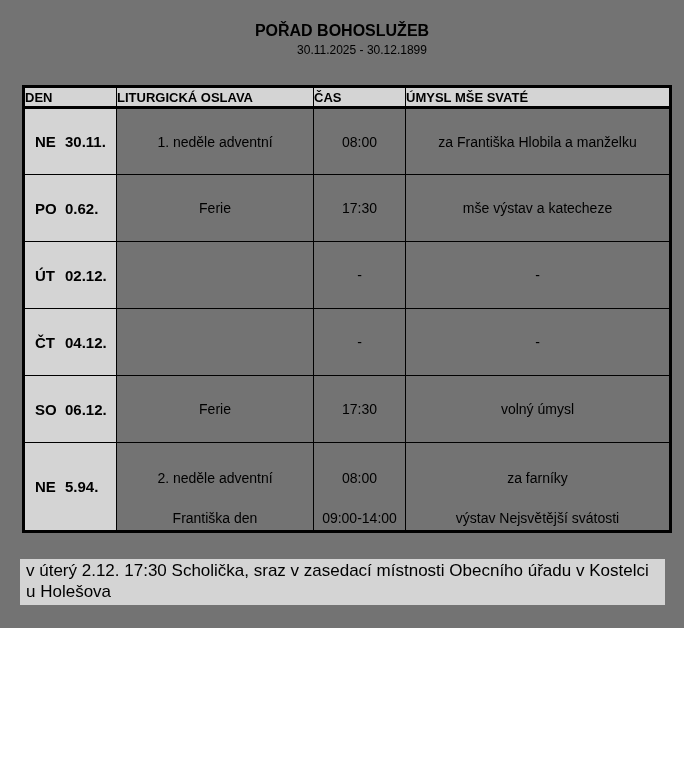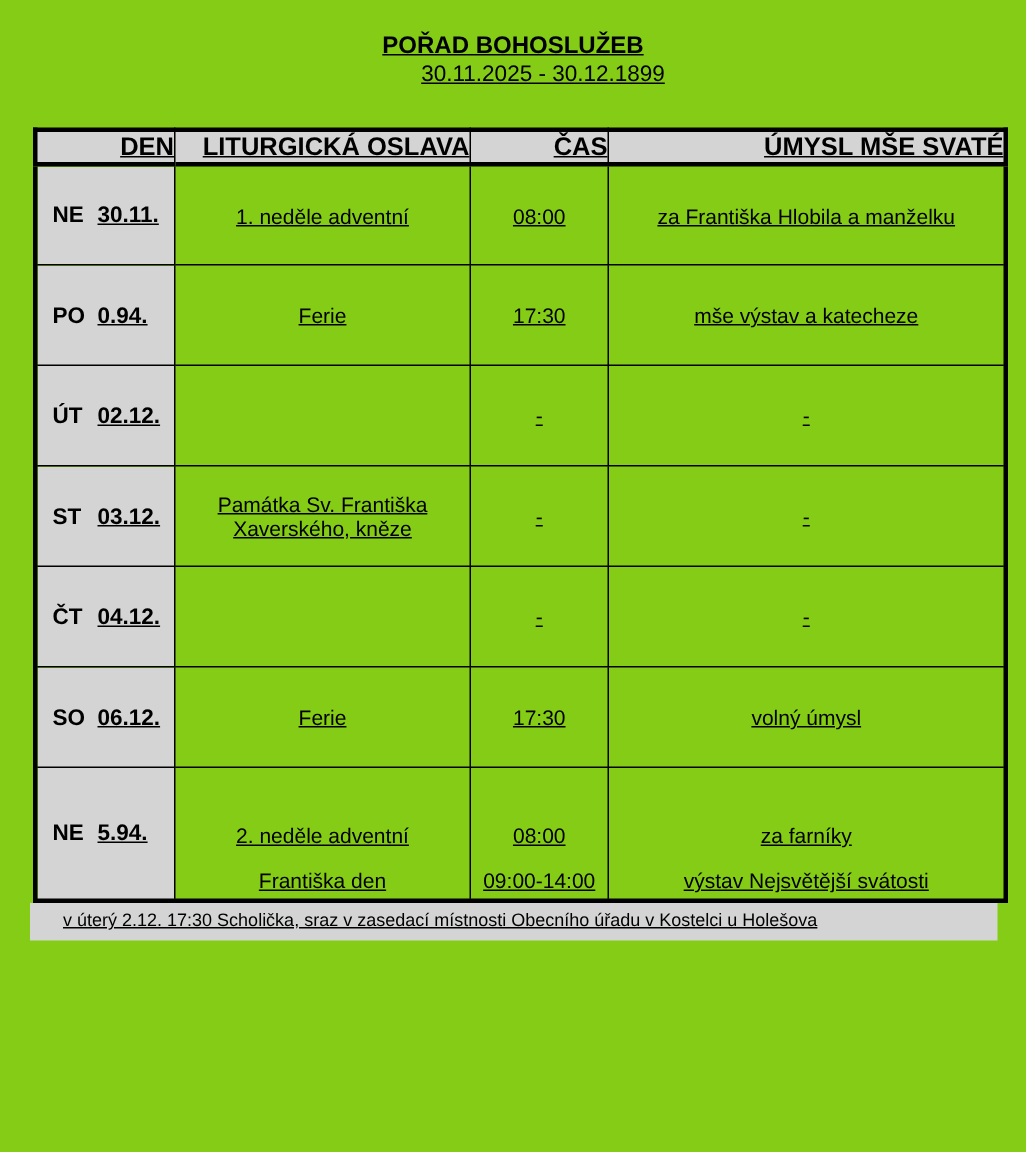--- a/index.html
+++ b/index.html
@@ -3,41 +3,41 @@
 <meta charset="utf-8">
 <style>
   * { box-sizing: border-box; }
   html, body { margin: 0; padding: 0; }
   body {
     width: 684px; height: 768px;
     background: #ffffff;
     font-family: "Liberation Sans", "DejaVu Sans", sans-serif;
     color: #000;
   }
-  .page { width: 684px; height: 768px; overflow: hidden; background: #84cc16; text-decoration: underline; }
+  .page { width: 684px; height: 628px; overflow: hidden; background: #737373; }
 
   .titles { text-align: center; padding-top: 21px; }
   .title    { font-weight: bold; font-size: 16px; line-height: 19px; }
   .subtitle { font-weight: bold; font-size: 16px; line-height: 19px; }
-  .daterange { font-size: 15px; line-height: 20px; margin-left: 40px; }
+  .daterange { font-size: 12px; line-height: 20px; margin-left: 40px; }
 
   table.schedule {
     border-collapse: collapse;
     table-layout: fixed;
     width: 647px;
     margin: 25px 0 0 22px;
     border: 3px solid var(--border, #000);
   }
   .schedule th {
     background: var(--gray, #d4d4d4);
-    font-size: 17px;
+    font-size: 13px;
     font-weight: bold;
     height: 21px;
     padding: 0;
-    text-align: right;
+    text-align: left;
     border: 1px solid var(--border, #000);
     border-bottom: 3px solid var(--border, #000);
   }
   .schedule td {
     border: 1px solid var(--border, #000);
     font-size: 14px;
     text-align: center;
     vertical-align: middle;
     padding: 4px 6px;
     overflow: hidden;
@@ -50,29 +50,29 @@
     font-weight: bold;
     font-size: 15px;
     text-align: left;
     padding: 0 0 0 10px;
     white-space: nowrap;
   }
   .day-abbr { display: inline-block; min-width: 30px; }
 
   td.stack { vertical-align: bottom; padding-bottom: 3px; }
   td.stack .line { display: block; line-height: 18px; }
-  td.stack .line:first-child { margin-bottom: 12px; }
+  td.stack .line:first-child { margin-bottom: 22px; }
 
   .note {
     width: 645px;
-    margin: 0 0 0 20px;
+    margin: 26px 0 0 20px;
     background: var(--gray, #d4d4d4);
-    font-size: 12px;
+    font-size: 17px;
     line-height: 21px;
-    padding: 1px 8px 3px 22px;
+    padding: 1px 8px 3px 6px;
   }
 </style>
 </head>
 <body>
 
 <div class="page">
 
   <div class="titles">
     <div class="title">POŘAD BOHOSLUŽEB</div>
     <div class="daterange">30.11.2025 - 30.12.1899</div>
@@ -94,34 +94,28 @@
       </tr>
     </thead>
     <tbody>
         <tr>
           <td class="day-cell"><span class="day-abbr">NE</span><span>30.11.</span></td>
           <td>1. neděle adventní</td>
           <td>08:00</td>
           <td>za Františka Hlobila a manželku</td>
         </tr>
         <tr>
-          <td class="day-cell"><span class="day-abbr">PO</span><span>0.94.</span></td>
+          <td class="day-cell"><span class="day-abbr">PO</span><span>0.62.</span></td>
           <td>Ferie</td>
           <td>17:30</td>
           <td>mše výstav a katecheze</td>
         </tr>
         <tr>
           <td class="day-cell"><span class="day-abbr">ÚT</span><span>02.12.</span></td>
           <td></td>
-          <td>-</td>
-          <td>-</td>
-        </tr>
-        <tr>
-          <td class="day-cell"><span class="day-abbr">ST</span><span>03.12.</span></td>
-          <td>Památka Sv. Františka Xaverského, kněze</td>
           <td>-</td>
           <td>-</td>
         </tr>
         <tr>
           <td class="day-cell"><span class="day-abbr">ČT</span><span>04.12.</span></td>
           <td></td>
           <td>-</td>
           <td>-</td>
         </tr>
         <tr>

